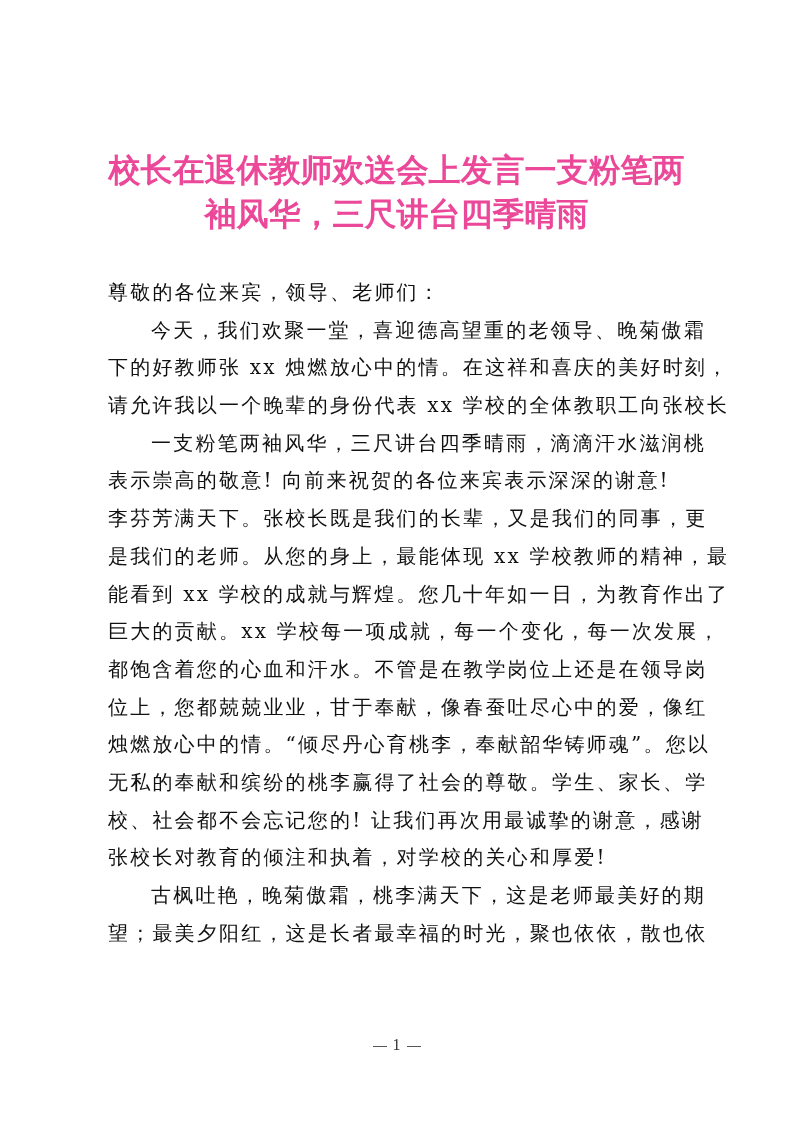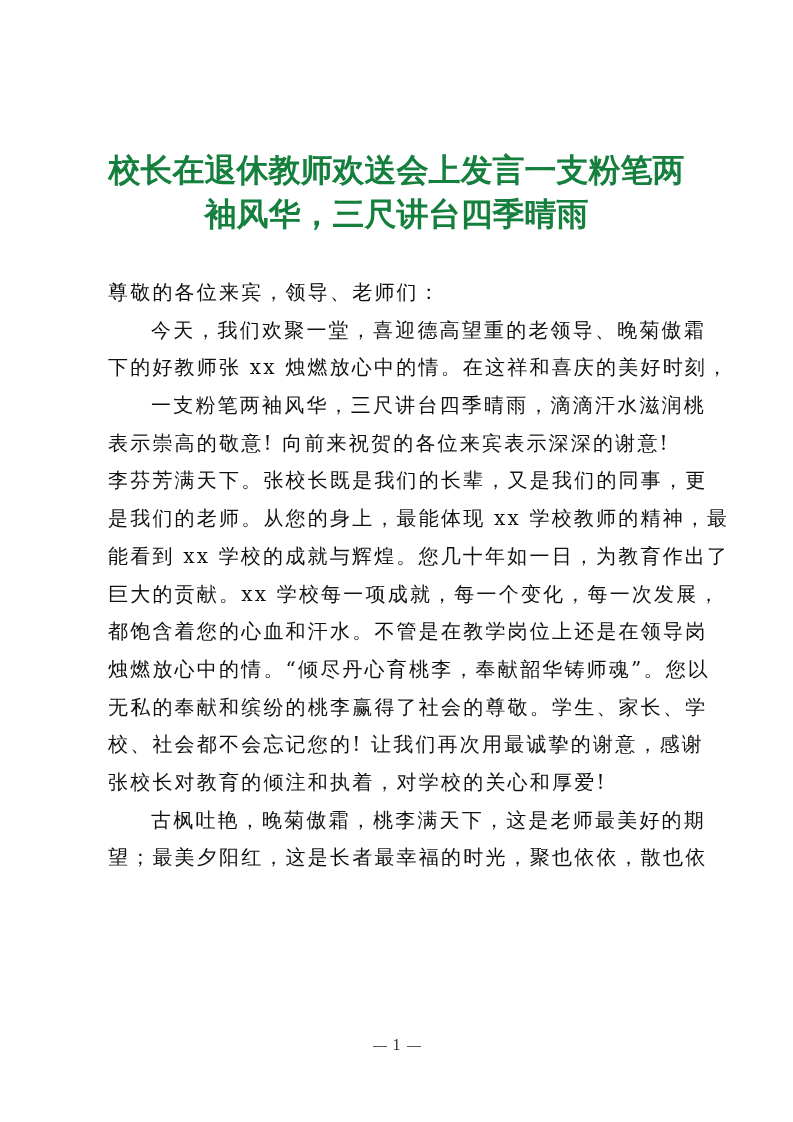--- a/index.html
+++ b/index.html
@@ -1,21 +1,21 @@
 <!DOCTYPE html>
 <html><head>
 <meta charset="utf-8">
 <style>
   html, body { margin: 0; padding: 0; background: #ffffff; }
   body { width: 793px; height: 1122px; position: relative; overflow: hidden; }
   .page { position: absolute; left: 0; top: 0; width: 793px; height: 1122px; background: #ffffff; }
   .title {
     position: absolute; left: 90px; width: 613px; text-align: center;
     font-family: "DejaVu Sans", sans-serif; font-weight: bold; font-size: 32px;
-    color: #15803d; line-height: 44px; letter-spacing: 0px; top: 148px;
+    color: #ec4899; line-height: 44px; letter-spacing: 0px; top: 148px;
   }
   .title div { white-space: nowrap; }
   .body-text {
     position: absolute; left: 108px; width: 580px; top: 274px;
     font-family: "DejaVu Serif", serif; font-size: 20px; color: #111;
     letter-spacing: 2.2px;
   }
   .line { height: 37.7px; line-height: 37.7px; white-space: nowrap; }
   .line.indent { padding-left: 43px; }
   .line.justify { text-align: justify; text-align-last: justify; }
@@ -31,27 +31,29 @@
 <div class="page">
   <div class="title">
     <div>校长在退休教师欢送会上发言一支粉笔两</div>
     <div>袖风华，三尺讲台四季晴雨</div>
   </div>
 
   <div class="body-text" id="body-text">
       <div class="line">尊敬的各位来宾，领导、老师们：</div>
       <div class="line indent justify">今天，我们欢聚一堂，喜迎德高望重的老领导、晚菊傲霜</div>
       <div class="line justify">下的好教师张 xx 烛燃放心中的情。在这祥和喜庆的美好时刻，</div>
+      <div class="line justify">请允许我以一个晚辈的身份代表 xx 学校的全体教职工向张校长</div>
       <div class="line indent justify">一支粉笔两袖风华，三尺讲台四季晴雨，滴滴汗水滋润桃</div>
       <div class="line">表示崇高的敬意! 向前来祝贺的各位来宾表示深深的谢意!</div>
       <div class="line justify">李芬芳满天下。张校长既是我们的长辈，又是我们的同事，更</div>
       <div class="line justify">是我们的老师。从您的身上，最能体现 xx 学校教师的精神，最</div>
       <div class="line justify">能看到 xx 学校的成就与辉煌。您几十年如一日，为教育作出了</div>
       <div class="line justify">巨大的贡献。xx 学校每一项成就，每一个变化，每一次发展，</div>
       <div class="line justify">都饱含着您的心血和汗水。不管是在教学岗位上还是在领导岗</div>
+      <div class="line justify">位上，您都兢兢业业，甘于奉献，像春蚕吐尽心中的爱，像红</div>
       <div class="line justify">烛燃放心中的情。“倾尽丹心育桃李，奉献韶华铸师魂”。您以</div>
       <div class="line justify">无私的奉献和缤纷的桃李赢得了社会的尊敬。学生、家长、学</div>
       <div class="line justify">校、社会都不会忘记您的! 让我们再次用最诚挚的谢意，感谢</div>
       <div class="line">张校长对教育的倾注和执着，对学校的关心和厚爱!</div>
       <div class="line indent justify">古枫吐艳，晚菊傲霜，桃李满天下，这是老师最美好的期</div>
       <div class="line justify">望；最美夕阳红，这是长者最幸福的时光，聚也依依，散也依</div>
     </div>
 
   <div class="footer">
     <span class="dash"></span><span>1</span><span class="dash"></span>

